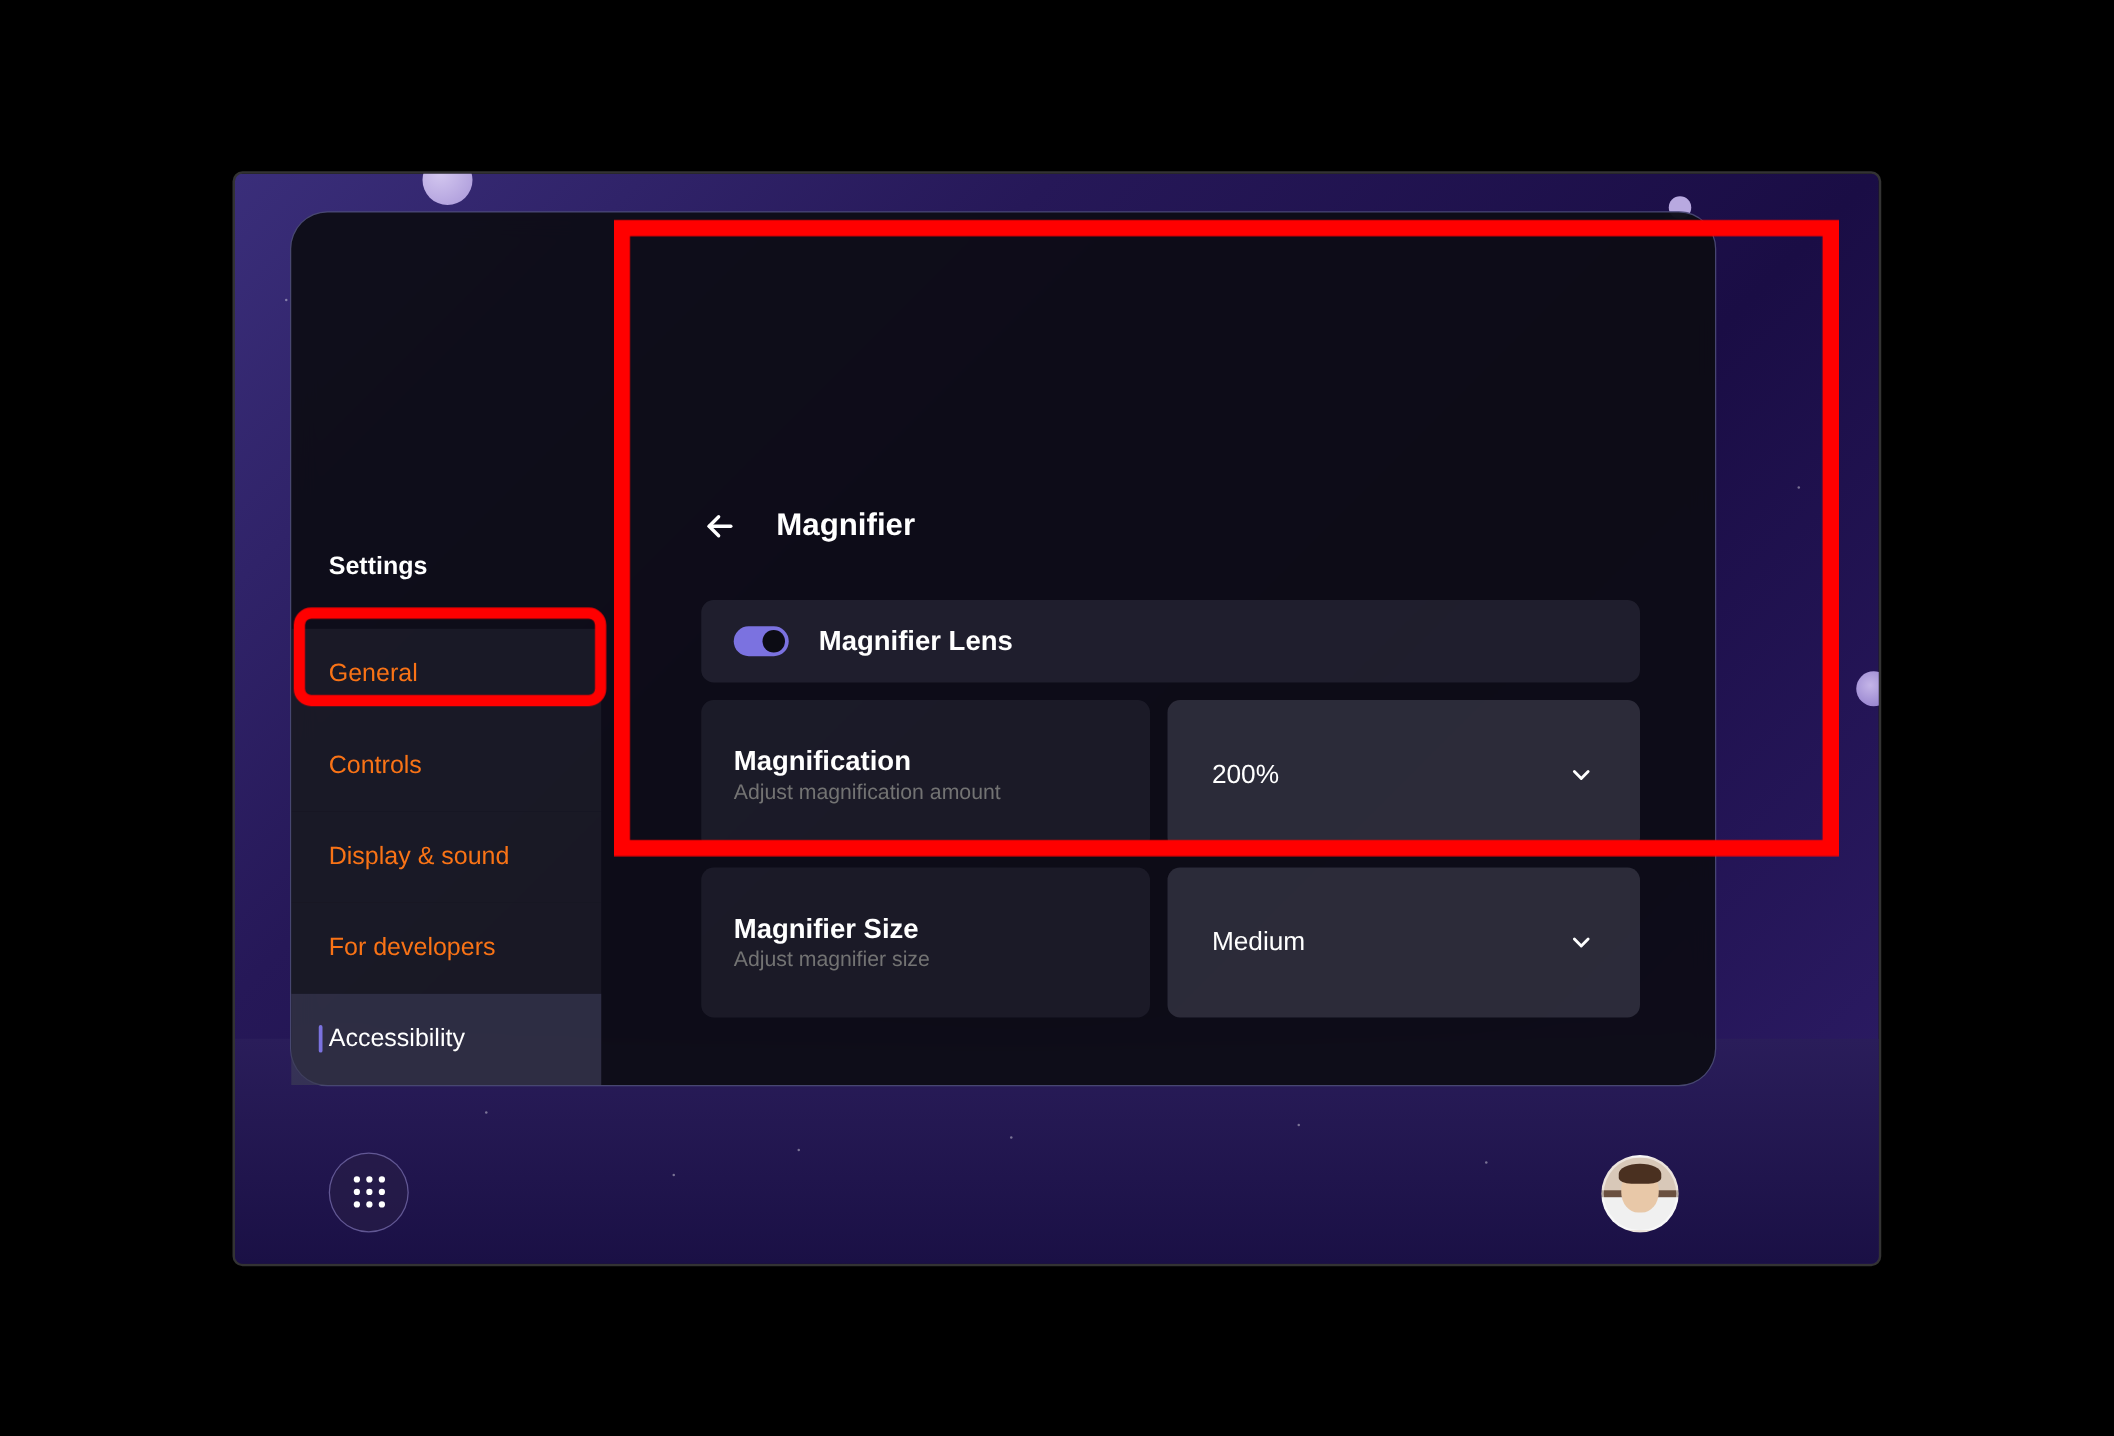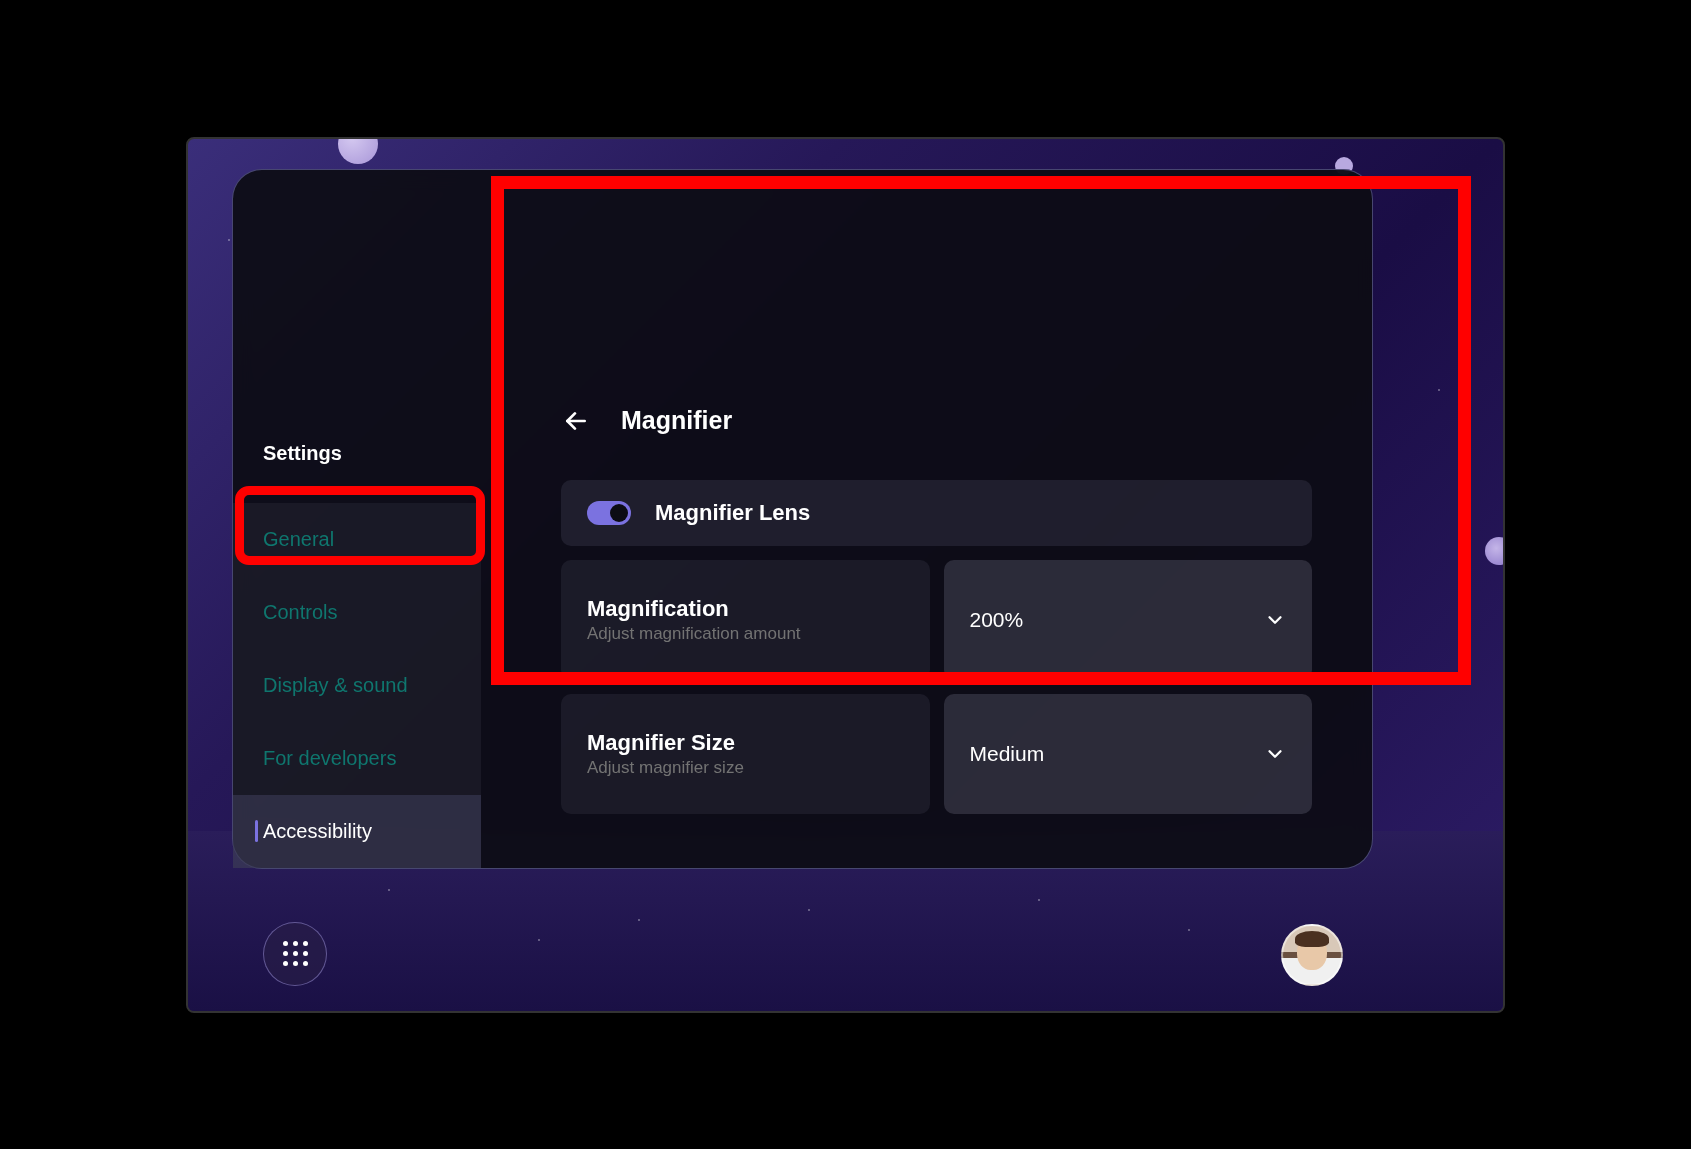--- a/index.html
+++ b/index.html
@@ -97,21 +97,21 @@
       color: #fff;
       font-size: 20px;
       font-weight: 600;
       padding: 20px 30px 38px 30px;
     }
     .sidebar-items {
       display: flex;
       flex-direction: column;
     }
     .sidebar-item {
-      color: #0f766e;
+      color: #f97316;
       font-size: 20px;
       padding: 25px 30px;
       cursor: pointer;
       position: relative;
       background: rgba(40, 40, 55, 0.45);
     }
     .sidebar-item.active {
       background: rgba(60, 60, 85, 0.7);
       color: #fff;
     }
@@ -202,21 +202,21 @@
       margin-bottom: 2px;
     }
     .setting-subtitle {
       color: #737373;
       font-size: 17px;
     }
     .dropdown {
       flex: 1;
       background: rgba(65, 65, 80, 0.6);
       border-radius: 10px;
-      padding: 0 26px;
+      padding: 0 36px;
       display: flex;
       align-items: center;
       justify-content: space-between;
       cursor: pointer;
     }
     .dropdown-value {
       color: #fff;
       font-size: 21px;
     }
     .chevron {

